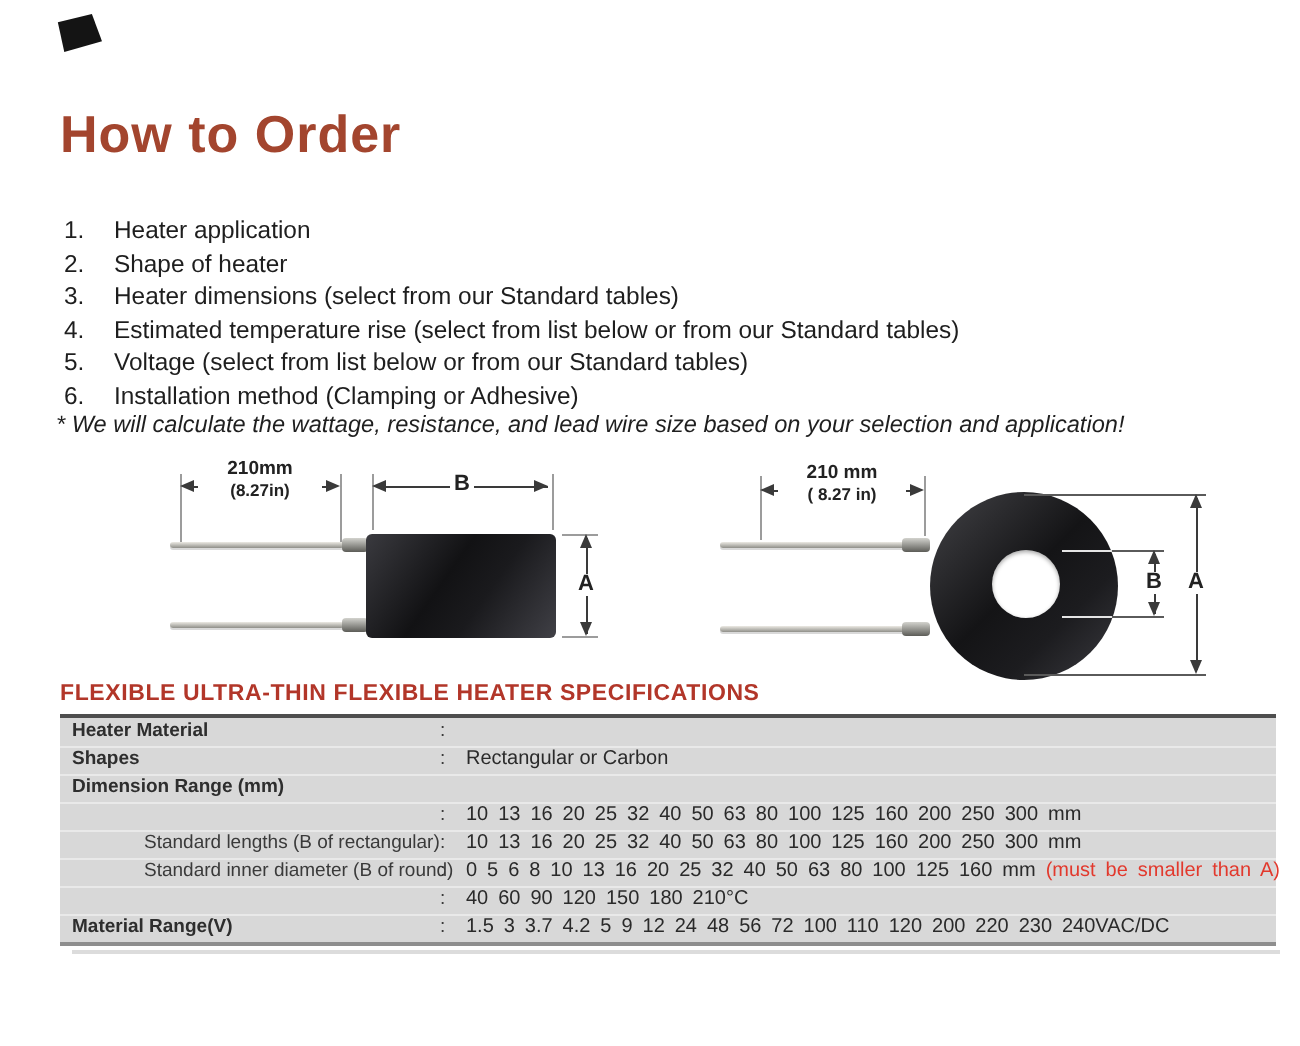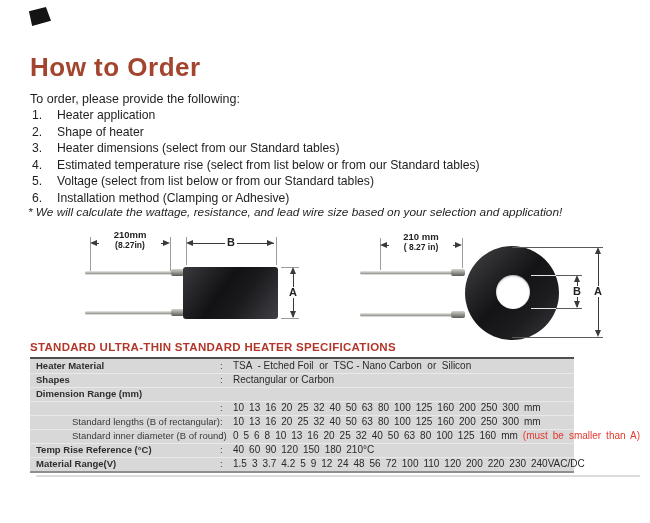--- a/index.html
+++ b/index.html
@@ -39,41 +39,40 @@
              background:linear-gradient(#d3d3ce, #5c5c57); }
   .heater-rect { position:absolute; left:183px; top:267px; width:95px; height:52px; border-radius:3px;
                  background:linear-gradient(125deg, #3a3a3f 0%, #121214 42%, #1a1a1d 62%, #404046 100%); }
   .donut { position:absolute; left:465px; top:246px; width:94px; height:94px; border-radius:50%;
            background:linear-gradient(135deg, #434347 0%, #141416 48%, #1c1c1f 70%, #3b3b40 100%); }
   .donut-hole { position:absolute; left:496px; top:275px; width:34px; height:34px; border-radius:50%;
                 background:#ffffff; box-shadow:inset 0 1px 2px rgba(0,0,0,.35); }
 
   .spec-heading { position:absolute; left:30px; top:341px; font-size:11.5px; font-weight:bold;
                   color:#b23629; letter-spacing:0.3px; }
-  .spec-table { position:absolute; left:30px; top:357px; width:544px; background:#d8d8d8;
+  .spec-table { position:absolute; left:30px; top:357px; width:608px; background:#d8d8d8;
                 border-top:2px solid #4e4e4e; border-bottom:2px solid #8e8e8e; }
   .trow { position:relative; height:14px; line-height:14px; font-size:9.5px; color:#333; }
   .trow + .trow { box-shadow:inset 0 1px 0 rgba(255,255,255,.45); }
   .trow .lbl { position:absolute; left:6px; font-weight:bold; color:#2e2e2e; white-space:nowrap; }
   .trow.sub .lbl { left:42px; font-weight:normal; color:#3a3a3a; }
   .trow .col { position:absolute; left:190px; color:#3a3a3a; }
   .trow .val { position:absolute; left:203px; font-size:10px; color:#2a2a2a; white-space:pre; }
   .trow .val.nums { word-spacing:2.2px; }
   .trow .val .rednote { color:#e2392d; }
   .table-shadow { position:absolute; left:36px; top:475px; width:604px; height:2px; background:#dcdcdc; }
 </style>
 </head>
 <body>
 
 <div class="page">
 
   <div class="corner-mark"></div>
 
   <div class="title">How to Order</div>
-  <div class="intro">To order, please provide the following:</div>
 
   <ol class="steps">
     <li class="step">
         <span class="num">1.</span>
         <span class="txt">Heater application</span>
       </li>
     <li class="step">
         <span class="num">2.</span>
         <span class="txt">Shape of heater</span>
       </li>
@@ -157,27 +156,26 @@
     <div class="dletter" style="left:571px; top:286px;">B</div>
 
     <div class="hline" style="left:512px; top:247px; width:91px; background:#5a5a5a;"></div>
     <div class="hline" style="left:512px; top:337px; width:91px; background:#5a5a5a;"></div>
     <div class="vline" style="left:598px; top:249px; height:86px;"></div>
     <div class="ah u" style="left:595px; top:247px;"></div>
     <div class="ah d" style="left:595px; top:330px;"></div>
     <div class="dletter" style="left:592px; top:286px;">A</div>
   </div>
 
-  <div class="spec-heading">STANDARD ULTRA-THIN STANDARD HEATER SPECIFICATIONS</div>
+  <div class="spec-heading">FLEXIBLE ULTRA-THIN FLEXIBLE HEATER SPECIFICATIONS</div>
 
   <div class="spec-table">
     <div class="trow">
       <span class="lbl">Heater Material</span>
       <span class="col">:</span>
-      <span class="val">TSA  - Etched Foil  or  TSC - Nano Carbon  or  Silicon</span>
     </div>
     <div class="trow">
       <span class="lbl">Shapes</span>
       <span class="col">:</span>
       <span class="val">Rectangular or Carbon</span>
     </div>
     <div class="trow">
       <span class="lbl">Dimension Range (mm)</span>
       <span class="col"></span>
       <span class="val"></span>
@@ -190,21 +188,20 @@
       <span class="lbl">Standard lengths (B of rectangular)</span>
       <span class="col">:</span>
       <span class="val nums">10 13 16 20 25 32 40 50 63 80 100 125 160 200 250 300 mm</span>
     </div>
     <div class="trow sub">
       <span class="lbl">Standard inner diameter (B of round)</span>
       <span class="col">:</span>
       <span class="val nums"><span>0 5 6 8 10 13 16 20 25 32 40 50 63 80 100 125 160 mm </span><span class="rednote">(must be smaller than A)</span></span>
     </div>
     <div class="trow">
-      <span class="lbl">Temp Rise Reference (°C)</span>
       <span class="col">:</span>
       <span class="val nums">40 60 90 120 150 180 210°C</span>
     </div>
     <div class="trow">
       <span class="lbl">Material Range(V)</span>
       <span class="col">:</span>
       <span class="val nums">1.5 3 3.7 4.2 5 9 12 24 48 56 72 100 110 120 200 220 230 240VAC/DC</span>
     </div>
   </div>
 

